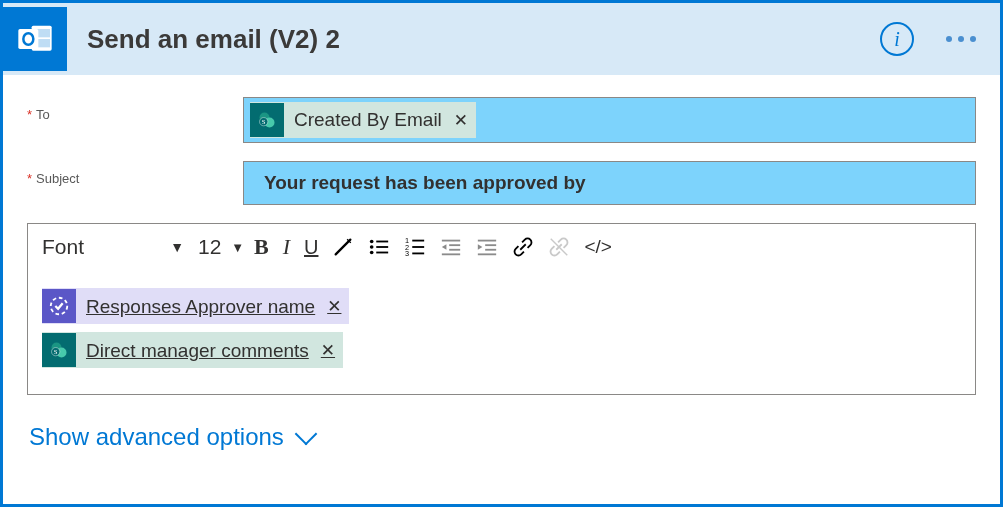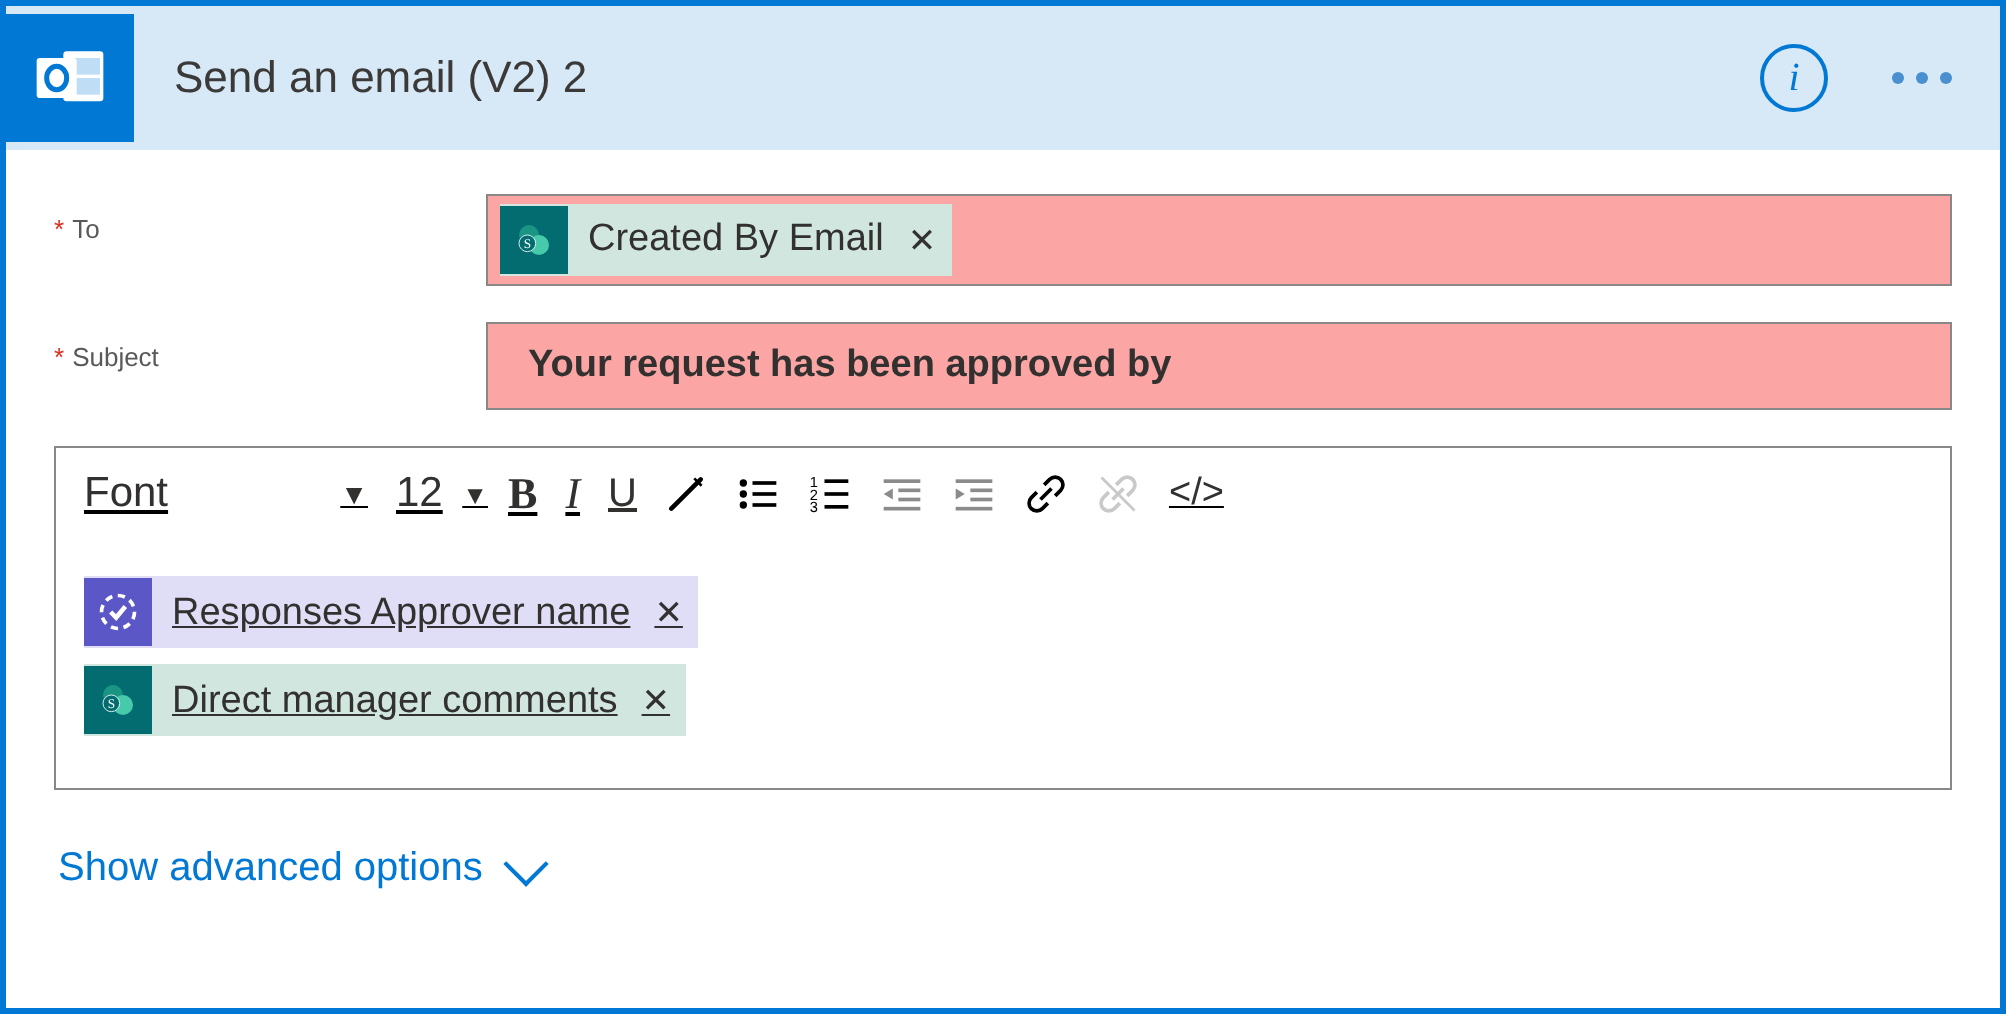--- a/index.html
+++ b/index.html
@@ -27,24 +27,24 @@
       width: 64px;
       height: 64px;
       background: #0078d4;
       display: flex;
       align-items: center;
       justify-content: center;
       flex-shrink: 0;
     }
     .title {
       flex: 1;
-      font-size: 22px;
+      font-size: 26px;
       color: #3b3a39;
       padding-left: 20px;
-      font-weight: 400;
+      font-weight: 700;
     }
     .info-btn {
       width: 34px;
       height: 34px;
       border: 2px solid #0078d4;
       color: #0078d4;
       border-radius: 50%;
       display: flex;
       align-items: center;
       justify-content: center;
@@ -84,21 +84,21 @@
     .req { color: #d93025; margin-right: 4px; }
     .field-input {
       flex: 1;
       border: 1px solid #8a8886;
       min-height: 44px;
       font-size: 19px;
       color: #323130;
       display: flex;
       align-items: center;
       padding: 4px 6px;
-      background: #fca5a5;
+      background: #7dd3fc;
     }
     .subject-input {
       padding: 8px 20px;
       font-weight: bold;
     }
     .token {
       display: inline-flex;
       align-items: center;
       font-size: 19px;
       padding-right: 8px;
@@ -122,21 +122,20 @@
       flex: 1;
       border: 1px solid #8a8886;
       background: #fff;
       padding: 4px 4px 12px 4px;
     }
     .rte-toolbar {
       display: flex;
       align-items: flex-start;
       gap: 2px;
       padding: 2px 6px 6px 2px;
-      text-decoration: underline;
     }
     .rte-btn {
       height: 34px;
       display: inline-flex;
       align-items: center;
       justify-content: center;
       cursor: pointer;
       padding: 0 6px;
       color: #323130;
     }
@@ -162,21 +161,21 @@
     .disabled { opacity: 0.45; cursor: default; }
     .body-content {
       padding: 18px 10px 6px 10px;
       font-size: 20px;
       color: #323130;
       line-height: 45px;
     }
     .body-line { margin-bottom: 8px; display:flex; align-items:center; flex-wrap:wrap; gap:8px 12px;text-decoration:underline;}
     .adv-link {
       color: #0078d4;
-      font-size: 20px;
+      font-size: 24px;
       cursor: pointer;
       display: inline-flex;
       align-items: center;
       gap: 14px;
       padding-left: 2px;
       margin-top: 10px;
     }
     .chevron-down {
       width: 16px; height: 16px;
       border-right: 2px solid #0078d4;

